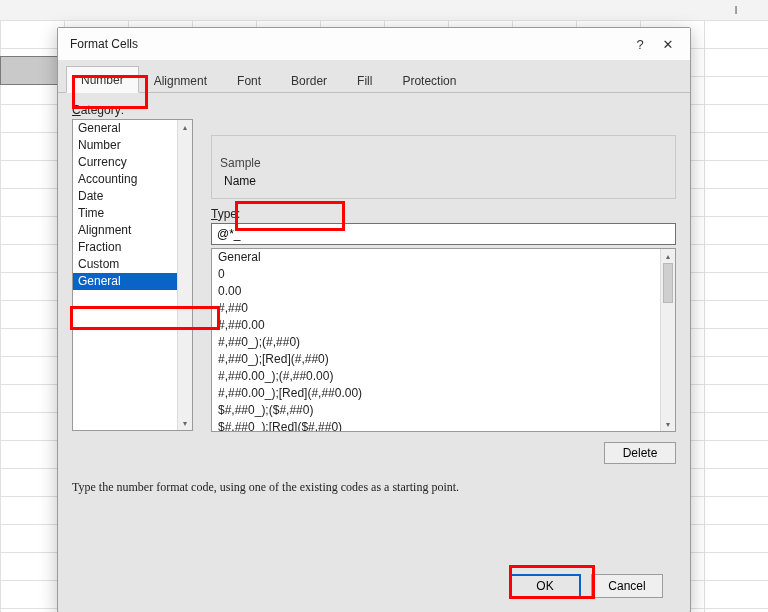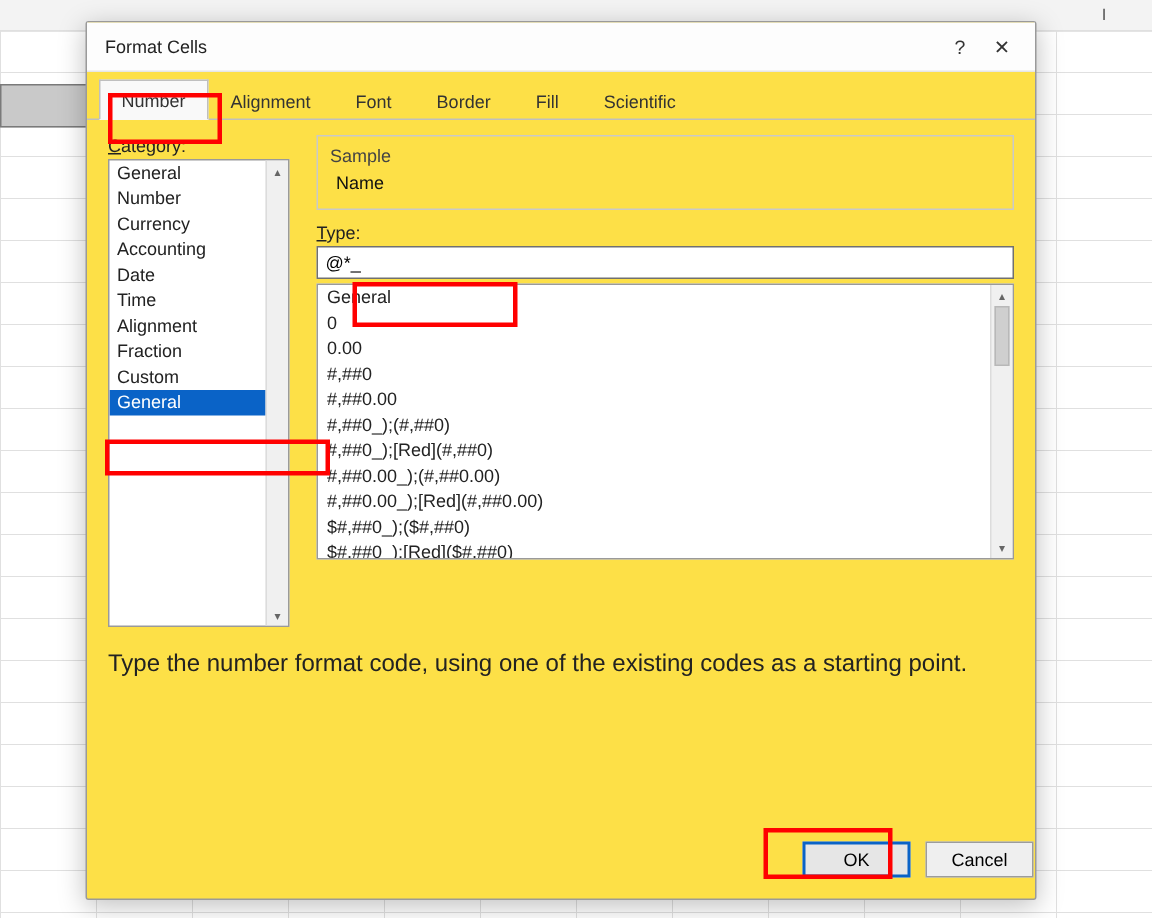--- a/index.html
+++ b/index.html
@@ -45,23 +45,23 @@
   .selected-cell {
     position: absolute;
     left: 0; top: 56px;
     width: 63px; height: 27px;
     background: #c9c9c9;
     border: 1px solid #7a7a7a;
   }
 
   .dialog {
     position: absolute;
-    left: 57px; top: 14px;
+    left: 57px; top: 27px;
     width: 632px; height: 584px;
-    background: #fde047;
+    background: #e5e5e5;
     border: 1px solid #9a9a9a;
     box-shadow: 0 4px 18px rgba(0,0,0,.25);
     border-radius: 2px;
     display: flex;
     flex-direction: column;
   }
   .titlebar {
     height: 32px;
     display: flex;
     align-items: center;
@@ -153,22 +153,23 @@
   .vscroll .arrow {
     height: 14px;
     display: flex; align-items: center; justify-content: center;
     font-size: 8px; color: #666;
   }
   .vscroll .track { flex: 1; position: relative; }
   .vscroll .thumb { position: absolute; left: 2px; right: 2px; background: #cfcfcf; border: 1px solid #b8b8b8; }
 
   .sample-box {
     border: 1px solid #c9c9c9;
-    padding: 6px 8px 10px;
+    padding: 20px 8px 10px;
     margin-bottom: 8px;
+    margin-top: 32px;
   }
   .sample-box .sample-label { font-size: 12px; color: #444; }
   .sample-box .sample-value { font-size: 12px; padding: 4px 4px 0; color: #111; }
 
   .type-input {
     width: 100%;
     box-sizing: border-box;
     border: 1px solid #707070;
     padding: 3px 5px;
     font-size: 12px;
@@ -208,29 +209,30 @@
     font-size: 12px;
     font-family: inherit;
     background: #efefef;
     border: 1px solid #9c9c9c;
     cursor: default;
   }
   .btn.primary { border: 2px solid #0a63c7; background: #e6e6e6; }
 
   .hint {
     margin-top: 16px;
-    font-size: 16px;
+    font-size: 12px;
     color: #222;
+    font-family: Liberation Serif, serif;
   }
 
   .dialog-footer {
     display: flex;
     justify-content: flex-end;
     gap: 10px;
-    padding: 10px 1px 14px;
+    padding: 10px 27px 14px;
   }
 
   
   .hl {
     position: absolute;
     border: 3px solid #ff0000;
     pointer-events: none;
     box-sizing: border-box;
   }
 </style>
@@ -256,21 +258,21 @@
         <span>✕</span>
       </div>
   </div>
 
   <div class="tabs">
     <div class="tab active">Number</div>
     <div class="tab">Alignment</div>
     <div class="tab">Font</div>
     <div class="tab">Border</div>
     <div class="tab">Fill</div>
-    <div class="tab">Scientific</div>
+    <div class="tab">Protection</div>
   </div>
 
   <div class="dialog-body">
 
     <div class="row">
       <div class="left-col">
         <div class="label"><span class="ul">C</span>ategory:</div>
         <div class="listbox">
           <div class="lb-inner">
             <div class="lb-item">General</div>
@@ -318,20 +320,23 @@
           </div>
           <div class="vscroll">
             <div class="arrow">▴</div>
             <div class="track">
               <div class="thumb" style="top:0;height:38px"></div>
             </div>
             <div class="arrow">▾</div>
           </div>
         </div>
 
+        <div class="delete-row">
+          <button class="btn"><span class="ul">D</span>elete</button>
+        </div>
       </div>
     </div>
 
     <div class="hint">Type the number format code, using one of the existing codes as a starting point.</div>
 
   </div>
 
   <div class="dialog-footer">
     <button class="btn primary">OK</button>
     <button class="btn">Cancel</button>

